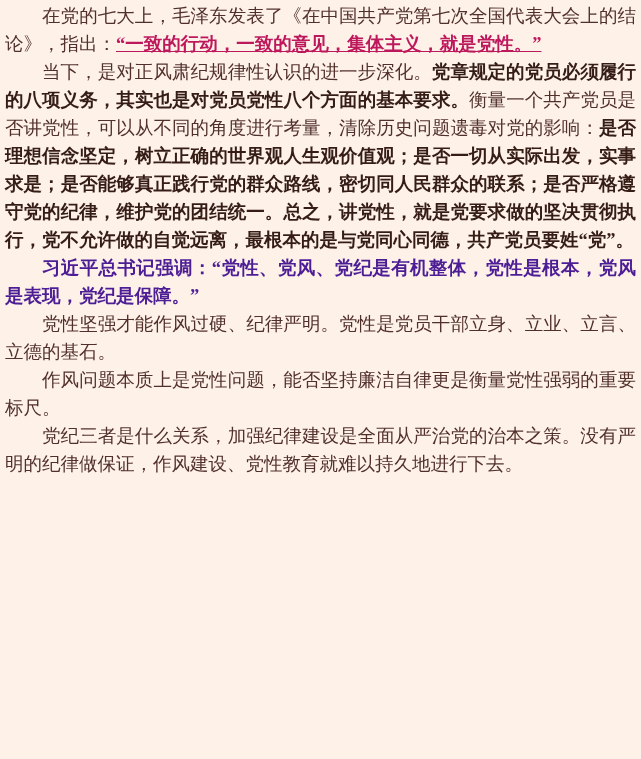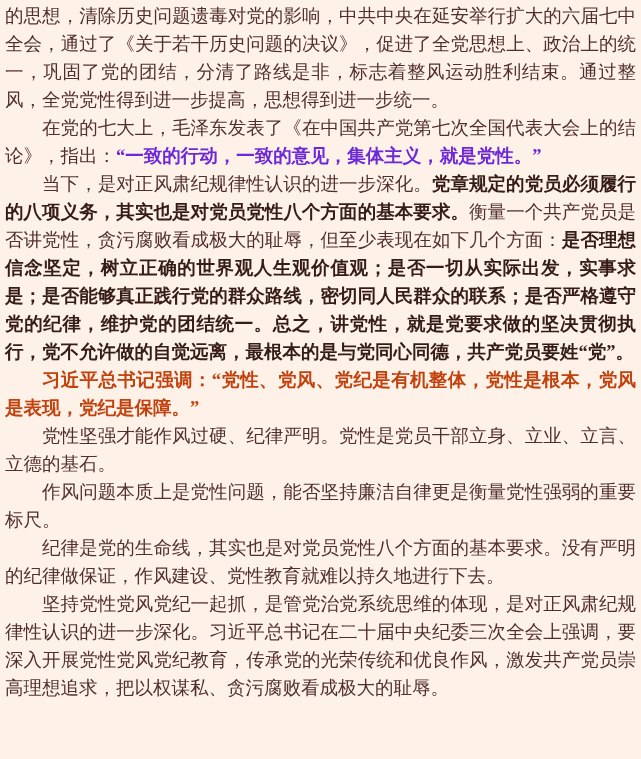--- a/index.html
+++ b/index.html
@@ -34,22 +34,20 @@
   }
   .page b {
     font-weight: bold;
   }
 </style>
 </head>
 <body style="background: rgb(253, 241, 232);">
 
 <div class="page" style="background: rgb(253, 241, 232); color: rgb(81, 48, 42);">
   <div>
-      <p><span>的思想，清除历史问题遗毒对党的影响，中共中央在延安举行扩大的六届七中全会，通过了《关于若干历史问题的决议》，促进了全党思想上、政治上的统一，巩固了党的团结，分清了路线是非，标志着整风运动胜利结束。通过整风，全党党性得到进一步提高，思想得到进一步统一。</span></p>
-      <p class="indent"><span>在党的七大上，毛泽东发表了《在中国共产党第七次全国代表大会上的结论》，指出：</span><b style="color: #6d28d9;">“一致的行动，一致的意见，集体主义，就是党性。”</b></p>
-      <p class="indent"><span>当下，是对正风肃纪规律性认识的进一步深化。</span><b style="color: rgb(53, 29, 21);">党章规定的党员必须履行的八项义务，其实也是对党员党性八个方面的基本要求。</b><span>衡量一个共产党员是否讲党性，贪污腐败看成极大的耻辱，但至少表现在如下几个方面：</span><b style="color: rgb(53, 29, 21); margin-top: 34px;">是否理想信念坚定，树立正确的世界观人生观价值观；是否一切从实际出发，实事求是；是否能够真正践行党的群众路线，密切同人民群众的联系；是否严格遵守党的纪律，维护党的团结统一。总之，讲党性，就是党要求做的坚决贯彻执行，党不允许做的自觉远离，最根本的是与党同心同德，共产党员要姓“党”。</b></p>
-      <p class="indent"><b style="color: #c2410c; margin-top: 19px;">习近平总书记强调：“党性、党风、党纪是有机整体，党性是根本，党风是表现，党纪是保障。”</b></p>
+      <p class="indent"><span>在党的七大上，毛泽东发表了《在中国共产党第七次全国代表大会上的结论》，指出：</span><b style="color: #be185d; text-decoration: underline;">“一致的行动，一致的意见，集体主义，就是党性。”</b></p>
+      <p class="indent"><span>当下，是对正风肃纪规律性认识的进一步深化。</span><b style="color: rgb(53, 29, 21);">党章规定的党员必须履行的八项义务，其实也是对党员党性八个方面的基本要求。</b><span>衡量一个共产党员是否讲党性，可以从不同的角度进行考量，清除历史问题遗毒对党的影响：</span><b style="color: rgb(53, 29, 21); margin-top: 34px;">是否理想信念坚定，树立正确的世界观人生观价值观；是否一切从实际出发，实事求是；是否能够真正践行党的群众路线，密切同人民群众的联系；是否严格遵守党的纪律，维护党的团结统一。总之，讲党性，就是党要求做的坚决贯彻执行，党不允许做的自觉远离，最根本的是与党同心同德，共产党员要姓“党”。</b></p>
+      <p class="indent"><b style="color: #4c1d95; margin-top: 19px;">习近平总书记强调：“党性、党风、党纪是有机整体，党性是根本，党风是表现，党纪是保障。”</b></p>
       <p class="indent"><span>党性坚强才能作风过硬、纪律严明。党性是党员干部立身、立业、立言、立德的基石。</span></p>
       <p class="indent"><span>作风问题本质上是党性问题，能否坚持廉洁自律更是衡量党性强弱的重要标尺。</span></p>
-      <p class="indent"><span>纪律是党的生命线，其实也是对党员党性八个方面的基本要求。没有严明的纪律做保证，作风建设、党性教育就难以持久地进行下去。</span></p>
-      <p class="indent"><span>坚持党性党风党纪一起抓，是管党治党系统思维的体现，是对正风肃纪规律性认识的进一步深化。习近平总书记在二十届中央纪委三次全会上强调，要深入开展党性党风党纪教育，传承党的光荣传统和优良作风，激发共产党员崇高理想追求，把以权谋私、贪污腐败看成极大的耻辱。</span></p>
+      <p class="indent"><span>党纪三者是什么关系，加强纪律建设是全面从严治党的治本之策。没有严明的纪律做保证，作风建设、党性教育就难以持久地进行下去。</span></p>
     </div>
 </div>
 
 </body></html>

